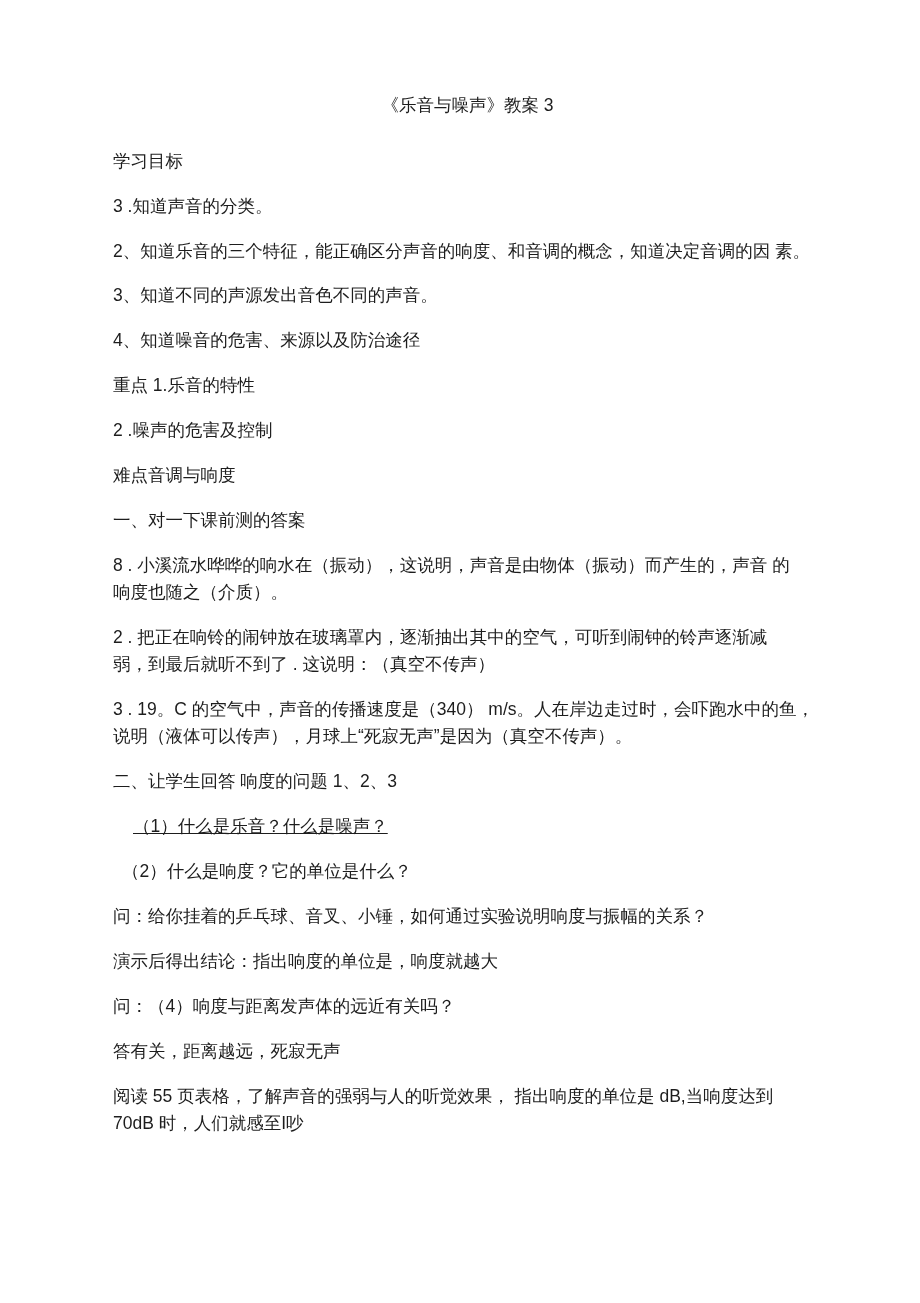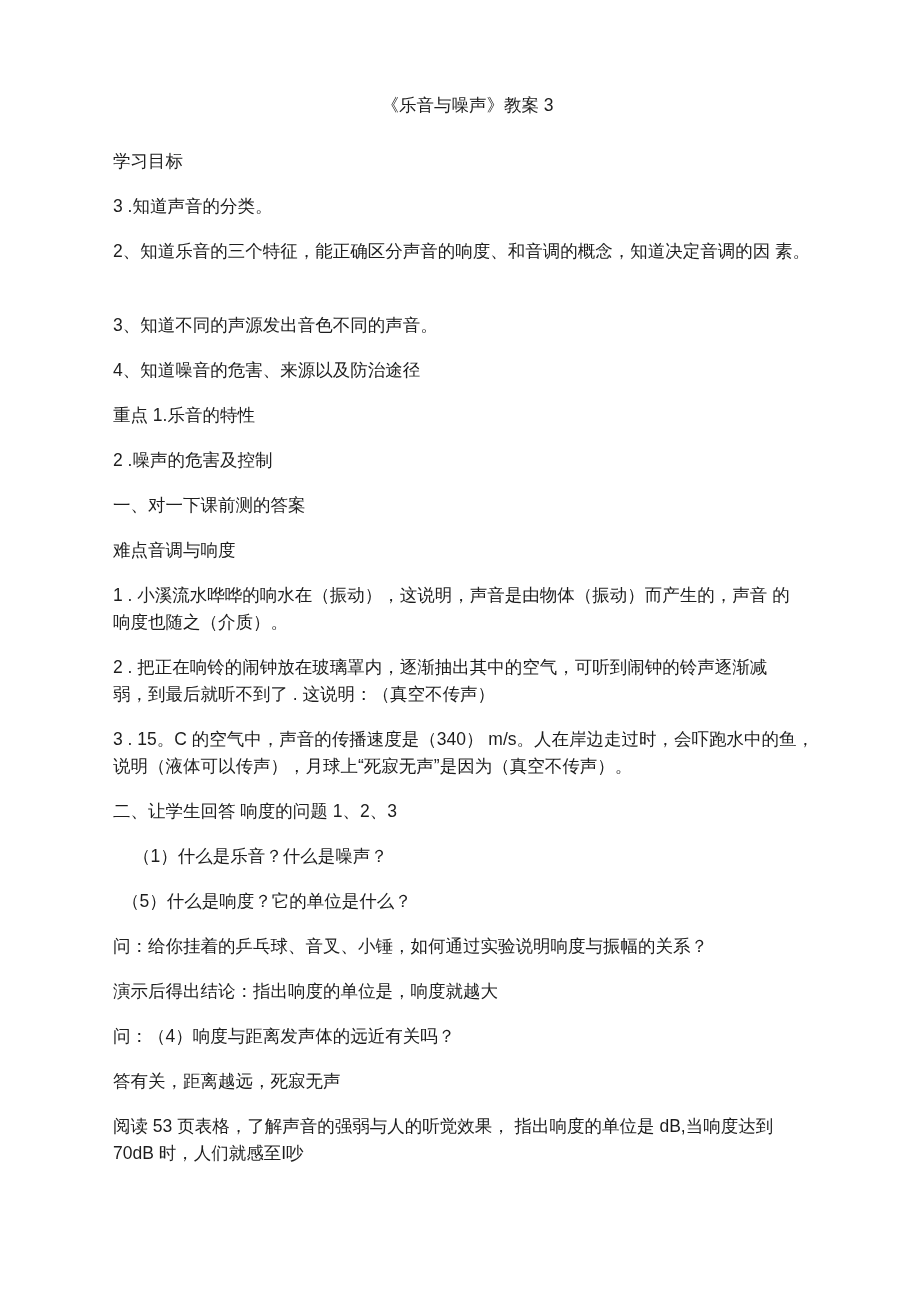--- a/index.html
+++ b/index.html
@@ -22,23 +22,23 @@
     line-height: 27px;
   }
   .title {
     text-align: center;
     margin: 0 0 29px 0;
   }
   .para {
     margin: 0 0 18px 0;
   }
   .para-gap-after {
-    margin-bottom: 47px;
+    margin-bottom: 17px;
   }
-  .indent-q1 { margin-left: 20px; }
+  .indent-q1 { margin-left: 20px; text-decoration: underline; }
   .indent-q2 { margin-left: 9px; }
   .line {
     white-space: pre-wrap;
   }
   .blank {
     border-bottom: 1.4px solid #1d1d1d;
     padding: 0 2px 1px 2px;
   }
   .gap-a { display: inline-block; width: 37px; }
   .gap-b { display: inline-block; width: 50px; }
@@ -58,53 +58,53 @@
     <div class="para para-gap-after line">2、知道乐音的三个特征，能正确区分声音的响度、和音调的概念，知道决定音调的因 素。</div>
 
     <div class="para line">3、知道不同的声源发出音色不同的声音。</div>
 
     <div class="para line">4、知道噪音的危害、来源以及防治途径</div>
 
     <div class="para line">重点 1.乐音的特性</div>
 
     <div class="para line">2 .噪声的危害及控制</div>
 
+    <div class="para line">难点音调与响度</div>
+
     <div class="para line">一、对一下课前测的答案</div>
 
-    <div class="para line">难点音调与响度</div>
-
     <div class="para">
-      <div class="line">1 . 小溪流水哗哗的响水在（振动），这说明，声音是由物体（振动）而产生的，声音 的</div>
+      <div class="line">8 . 小溪流水哗哗的响水在（振动），这说明，声音是由物体（振动）而产生的，声音 的</div>
       <div class="line">响度也随之（介质）。</div>
     </div>
 
     <div class="para">
       <div class="line">2 . 把正在响铃的闹钟放在玻璃罩内，逐渐抽出其中的空气，可听到闹钟的铃声逐渐减</div>
       <div class="line">弱，到最后就听不到了 . 这说明：（真空不传声）</div>
     </div>
 
     <div class="para">
-      <div class="line">3 . 15。C 的空气中，声音的传播速度是（340） m/s。人在岸边走过时，会吓跑水中的鱼，</div>
+      <div class="line">3 . 19。C 的空气中，声音的传播速度是（340） m/s。人在岸边走过时，会吓跑水中的鱼，</div>
       <div class="line">说明（液体可以传声），月球上“死寂无声”是因为（真空不传声）。</div>
     </div>
 
     <div class="para line">二、让学生回答 响度的问题 1、2、3</div>
 
     <div class="para line indent-q1">（1）什么是乐音？什么是噪声？</div>
 
-    <div class="para line indent-q2">（5）什么是响度？它的单位是什么？</div>
+    <div class="para line indent-q2">（2）什么是响度？它的单位是什么？</div>
 
 
     <div class="para line">问：给你挂着的乒乓球、音叉、小锤，如何通过实验说明响度与振幅的关系？</div>
 
     <div class="para line">演示后得出结论：指出响度的单位是，响度就越大</div>
 
     <div class="para line">问：（4）响度与距离发声体的远近有关吗？</div>
 
     <div class="para line">答有关，距离越远，死寂无声</div>
 
     <div class="para">
-      <div class="line">阅读 53 页表格，了解声音的强弱与人的听觉效果， 指出响度的单位是 dB,当响度达到</div>
+      <div class="line">阅读 55 页表格，了解声音的强弱与人的听觉效果， 指出响度的单位是 dB,当响度达到</div>
       <div class="line">70dB 时，人们就感至I吵</div>
     </div>
 
   </div>
 </div>
 
 </body></html>

